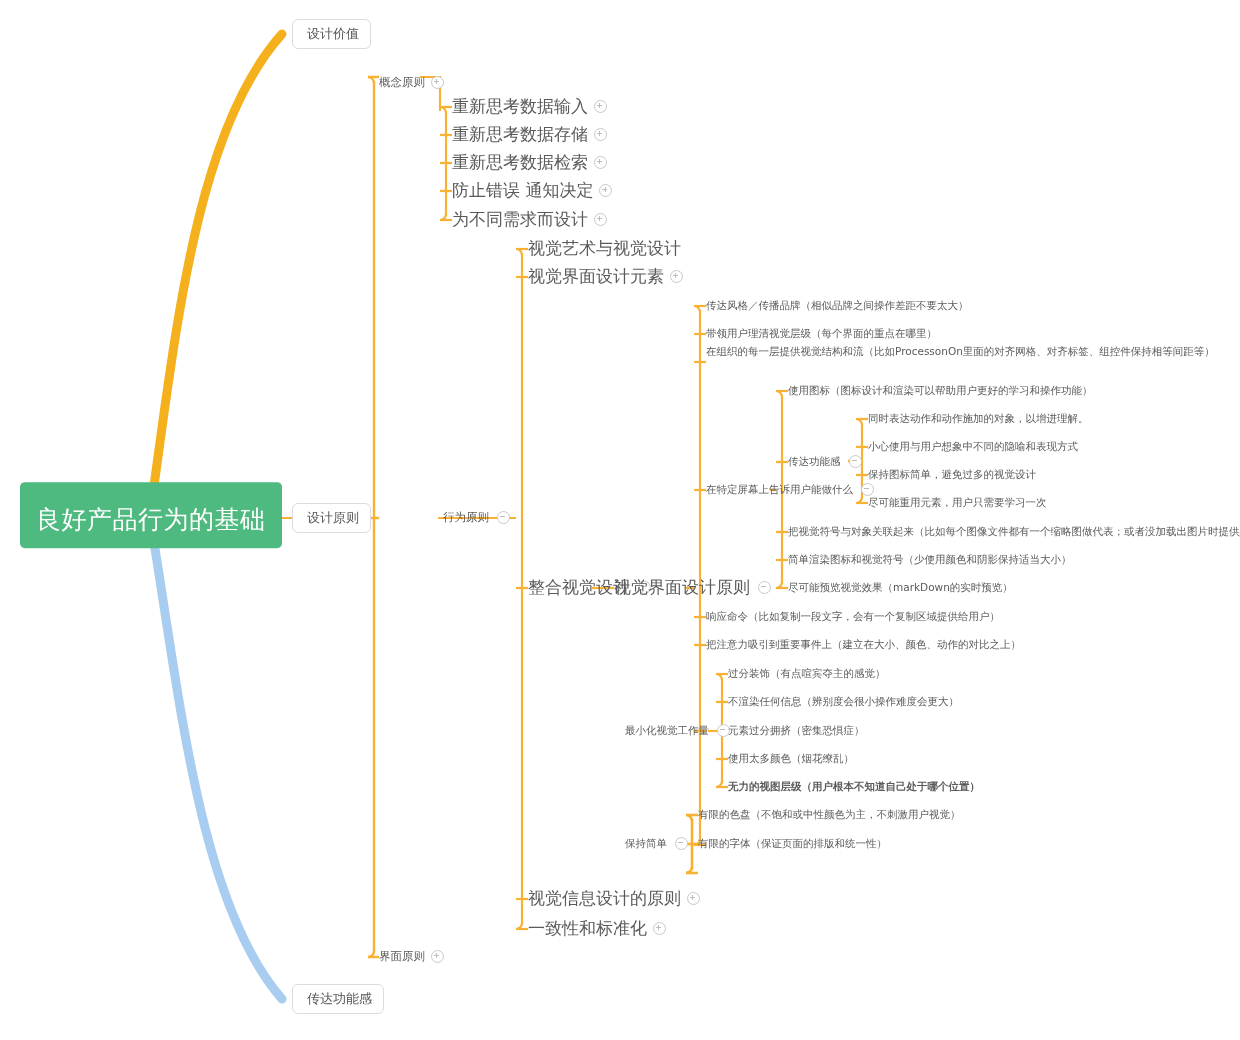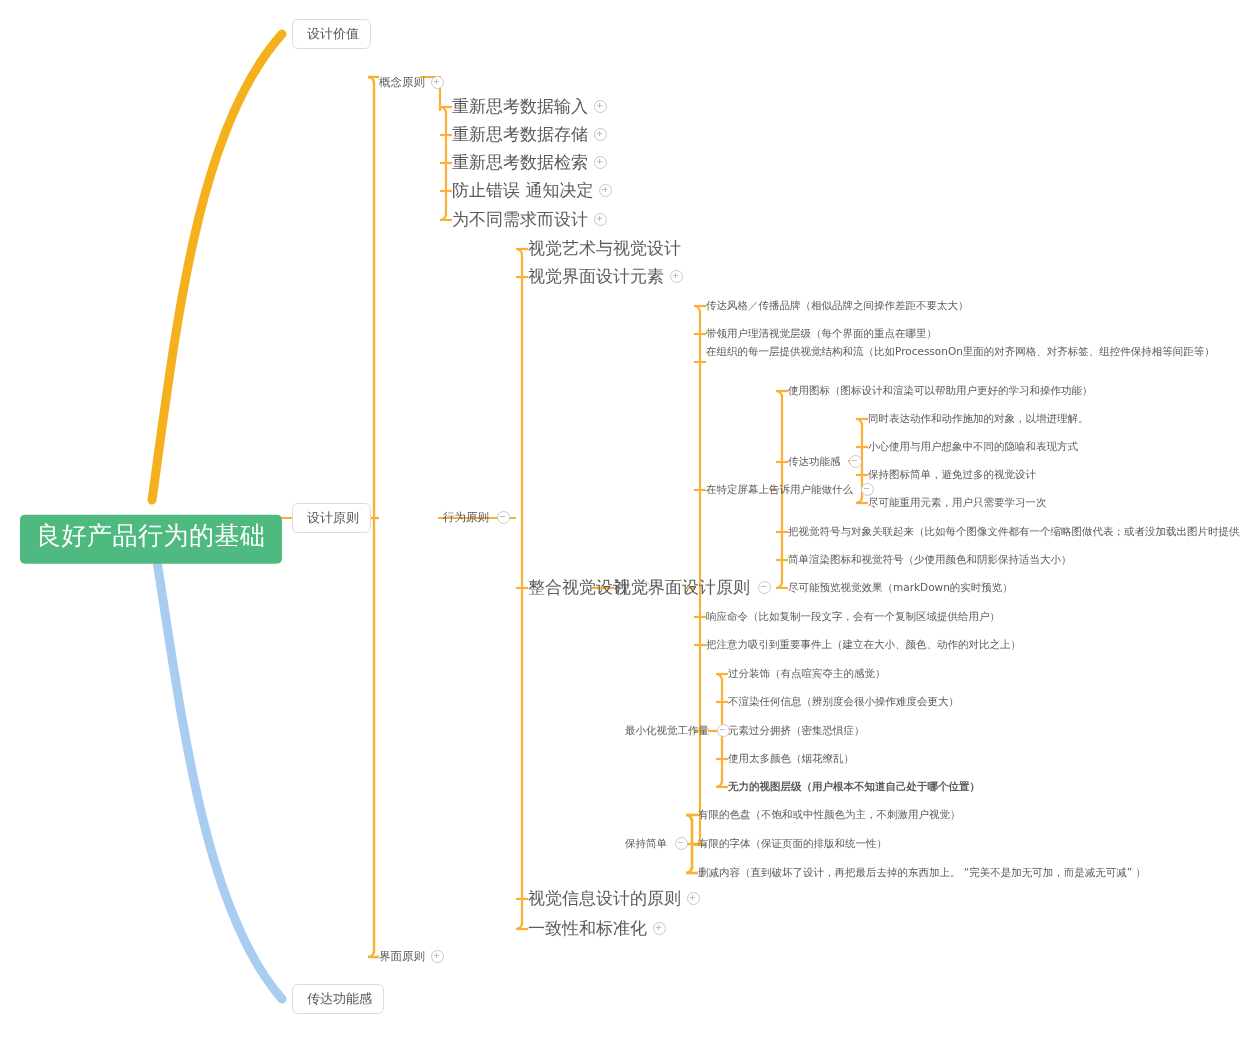--- a/index.html
+++ b/index.html
@@ -22,25 +22,24 @@
     position:absolute;
     white-space:nowrap;
     color:#555555;
     line-height:1;
     transform:translateY(-50%);
   }
   .root{
     background:#4fba7f;
     color:#ffffff;
     font-size:25px;
-    padding:7px 16px 13px 16px;
+    padding:24px 16px 13px 16px;
     border-radius:5px;
     letter-spacing:.5px;
     line-height:1.15;
-    margin-top:24px;
   }
   .boxed{
     background:#ffffff;
     border:1px solid #dcdcdc;
     border-radius:6px;
     font-size:13px;
     padding:7px 11px 8px 14px;
     color:#555;
     box-shadow:0 0 0 0 rgba(0,0,0,0);
   }
@@ -394,19 +393,14 @@
   <div class="node plain lvl5" style="left:698px;top:815px;">
     <span class="nrow">
         <span class="ntext">有限的色盘（不饱和或中性颜色为主，不刺激用户视觉）</span>
       </span>
   </div>
   <div class="node plain lvl5" style="left:698px;top:844px;">
     <span class="nrow">
         <span class="ntext">有限的字体（保证页面的排版和统一性）</span>
       </span>
   </div>
-  <div class="node plain lvl5" style="left:698px;top:873px;">
-    <span class="nrow">
-        <span class="ntext">删减内容（直到破坏了设计，再把最后去掉的东西加上。 “完美不是加无可加，而是减无可减” ）</span>
-      </span>
-  </div>
 
 </div>
 
 </body></html>

